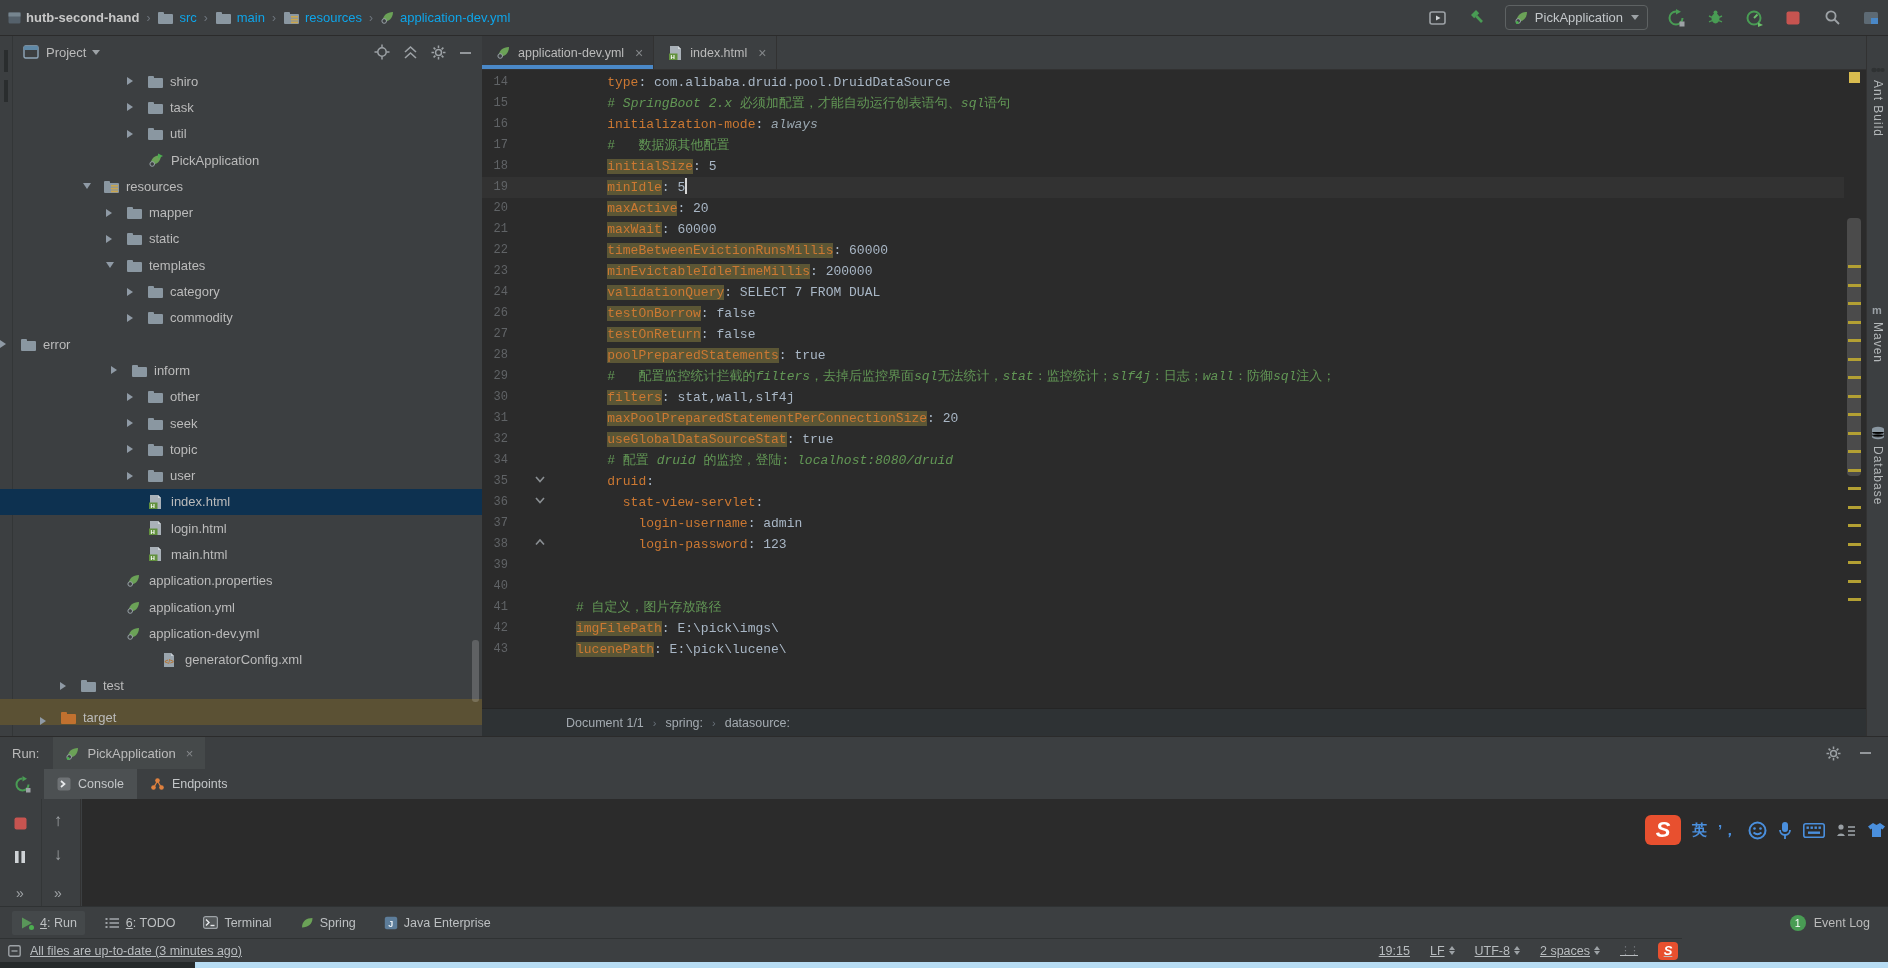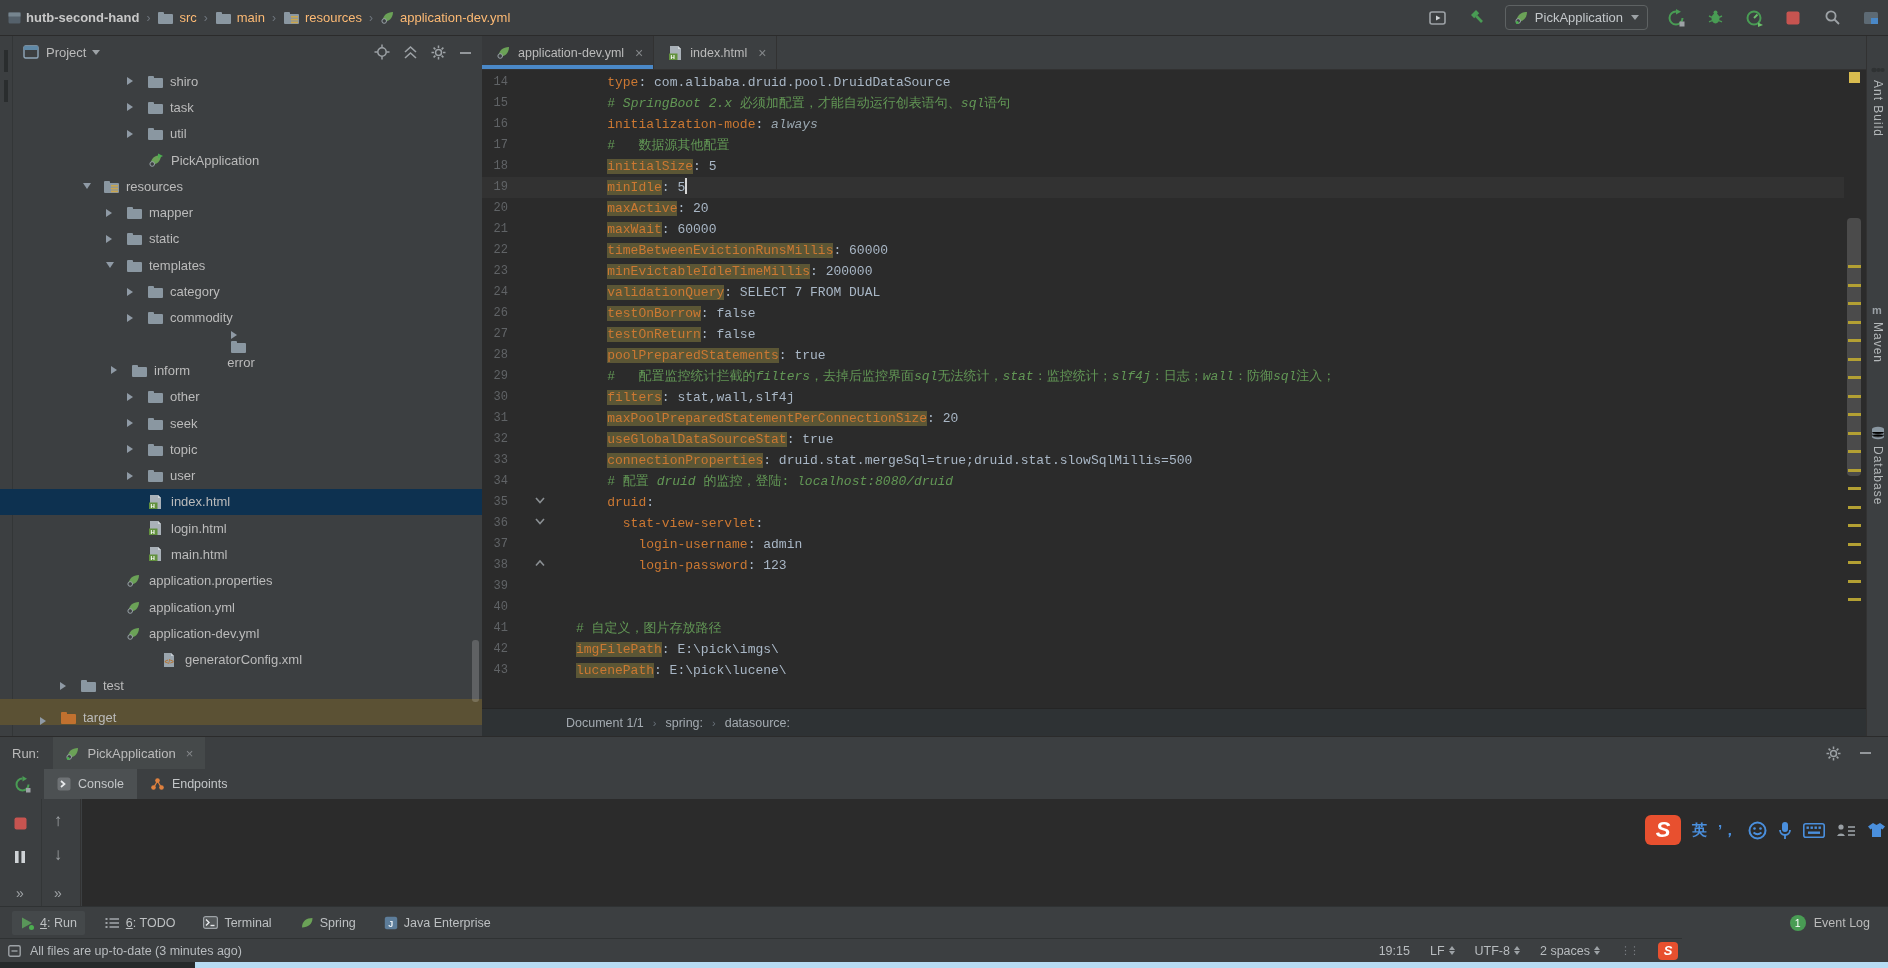--- a/index.html
+++ b/index.html
@@ -4,21 +4,21 @@
 <style>
   * { box-sizing: border-box; margin: 0; padding: 0; }
   html,body { width:1888px; height:968px; overflow:hidden; background:#3c3f41;
     font-family:"Liberation Sans", sans-serif; color:#bbbbbb; }
   #app { position:relative; width:1888px; height:968px; }
 
   
   #topbar { position:absolute; left:0; top:0; width:1888px; height:36px;
     background:#3c3f41; border-bottom:1px solid #2b2b2b; display:flex; align-items:center; }
   #crumbs { display:flex; align-items:center; padding-left:8px; font-size:13px; }
-  #crumbs .crumb { display:flex; align-items:center; gap:5px; color:#fdba74; }
+  #crumbs .crumb { display:flex; align-items:center; gap:5px; color:#0ea5e9; }
   #crumbs .crumb.first { font-weight:bold; color:#c8c8c8; }
   #crumbs .sep { color:#6e757d; margin:0 7px; font-size:12px; }
   #topbar-right { margin-left:auto; display:flex; align-items:center; gap:17px; padding-right:6px; }
   .tbtn { display:flex; align-items:center; justify-content:center; width:22px; height:22px; }
   #run-combo { display:flex; align-items:center; gap:6px; border:1px solid #5e6263; border-radius:4px;
     height:25px; padding:0 8px; font-size:13px; color:#c3c7ca; }
   .dd { width:0;height:0;border-left:4px solid transparent;border-right:4px solid transparent;
     border-top:5px solid #9da2a6; margin-left:2px; }
 
   
@@ -98,21 +98,21 @@
     border-top:1px solid #2f3233; display:flex; align-items:center; font-size:12.5px; }
   .twb { display:flex; align-items:center; gap:6px; padding:5px 8px; margin-left:12px; color:#bdc0c2; }
   .twb.active { background:#44484a; border-radius:2px; }
   .twb u { text-decoration:underline; }
   #eventlog { margin-left:auto; display:flex; align-items:center; gap:8px; padding-right:18px; }
   #evbadge { width:16px; height:16px; border-radius:50%; background:#499c54; color:#fff; font-size:10.5px;
     display:flex; align-items:center; justify-content:center; }
 
   
   #statusbar { position:absolute; left:0; top:938px; width:1682px; height:24px; background:#3c3f41;
-    border-top:1px solid #2f3233; display:flex; align-items:center; font-size:12.5px; color:#b8bcbf; }
+    border-top:1px solid #2f3233; display:flex; align-items:center; font-size:12.5px; color:#b8bcbf;text-decoration:underline; }
   #status-msg { display:flex; align-items:center; gap:9px; padding-left:8px; }
   #status-right { margin-left:auto; display:flex; align-items:center; gap:20px; padding-right:4px; }
   .sw { display:flex; align-items:center; gap:4px; }
   .updown { display:inline-flex; flex-direction:column; gap:1px; }
   .updown i { display:block; width:0; height:0; border-left:3.5px solid transparent; border-right:3.5px solid transparent; }
   .updown .u { border-bottom:4px solid #9da2a6; } .updown .d { border-top:4px solid #9da2a6; }
   #drag-dots { color:#7a7e82; font-size:11px; letter-spacing:-2px; }
   #sogou-mini { width:20px; height:18px; background:#e8502f; border-radius:4px; color:#fff; font-weight:bold;
     font-size:13px; font-style:italic; display:flex; align-items:center; justify-content:center; }
 
@@ -409,21 +409,21 @@
             <span class="ar-r"></span>
           </span>
           <span class="ticon">
             <svg width="17" height="15">
               <rect x="1" y="2" width="6" height="4" rx="1" fill="#8a97a1"></rect>
               <rect x="1" y="4" width="15" height="10" rx="1" fill="#8a97a1"></rect>
             </svg>
           </span>
           <span>commodity</span>
         </div>
-        <div class="trow" style=" flex-direction: column;">
+        <div class="trow" style="">
           <span class="arbox">
             <span class="ar-r"></span>
           </span>
           <span class="ticon">
             <svg width="17" height="15">
               <rect x="1" y="2" width="6" height="4" rx="1" fill="#8a97a1"></rect>
               <rect x="1" y="4" width="15" height="10" rx="1" fill="#8a97a1"></rect>
             </svg>
           </span>
           <span>error</span>
@@ -619,21 +619,20 @@
         <div class="cl"><span class="ln">22</span><span class="ct"><span class="tp">    </span><span class="tkh">timeBetweenEvictionRunsMillis</span><span class="tp">: 60000</span></span></div>
         <div class="cl"><span class="ln">23</span><span class="ct"><span class="tp">    </span><span class="tkh">minEvictableIdleTimeMillis</span><span class="tp">: 200000</span></span></div>
         <div class="cl"><span class="ln">24</span><span class="ct"><span class="tp">    </span><span class="tkh">validationQuery</span><span class="tp">: SELECT 7 FROM DUAL</span></span></div>
         <div class="cl"><span class="ln">26</span><span class="ct"><span class="tp">    </span><span class="tkh">testOnBorrow</span><span class="tp">: false</span></span></div>
         <div class="cl"><span class="ln">27</span><span class="ct"><span class="tp">    </span><span class="tkh">testOnReturn</span><span class="tp">: false</span></span></div>
         <div class="cl"><span class="ln">28</span><span class="ct"><span class="tp">    </span><span class="tkh">poolPreparedStatements</span><span class="tp">: true</span></span></div>
         <div class="cl"><span class="ln">29</span><span class="ct"><span class="tp">    </span><span class="tc">#   配置监控统计拦截的</span><span class="tci">filters</span><span class="tc">，去掉后监控界面</span><span class="tci">sql</span><span class="tc">无法统计，</span><span class="tci">stat</span><span class="tc">：监控统计；</span><span class="tci">slf4j</span><span class="tc">：日志；</span><span class="tci">wall</span><span class="tc">：防御</span><span class="tci">sql</span><span class="tc">注入；</span></span></div>
         <div class="cl"><span class="ln">30</span><span class="ct"><span class="tp">    </span><span class="tkh">filters</span><span class="tp">: stat,wall,slf4j</span></span></div>
         <div class="cl"><span class="ln">31</span><span class="ct"><span class="tp">    </span><span class="tkh">maxPoolPreparedStatementPerConnectionSize</span><span class="tp">: 20</span></span></div>
         <div class="cl"><span class="ln">32</span><span class="ct"><span class="tp">    </span><span class="tkh">useGlobalDataSourceStat</span><span class="tp">: true</span></span></div>
-        <div class="cl"><span class="ln">33</span><span class="ct"><span class="tp">    </span><span class="tkh">connectionProperties</span><span class="tp">: druid.stat.mergeSql=true;druid.stat.slowSqlMillis=500</span></span></div>
         <div class="cl"><span class="ln">34</span><span class="ct"><span class="tp">    </span><span class="tc"># 配置 </span><span class="tci">druid</span><span class="tc"> 的监控，登陆: </span><span class="tci">localhost:8080/druid</span></span></div>
         <div class="cl"><span class="ln">35</span><span class="fm"><svg width="12" height="10">
               <polyline points="2,3 6,7.5 10,3" fill="none" stroke="#8a8f93" stroke-width="1.6"></polyline>
             </svg></span><span class="ct"><span class="tp">    </span><span class="tk">druid</span><span class="tp">:</span></span></div>
         <div class="cl"><span class="ln">36</span><span class="fm"><svg width="12" height="10">
               <polyline points="2,3 6,7.5 10,3" fill="none" stroke="#8a8f93" stroke-width="1.6"></polyline>
             </svg></span><span class="ct"><span class="tp">      </span><span class="tk">stat-view-servlet</span><span class="tp">:</span></span></div>
         <div class="cl"><span class="ln">37</span><span class="ct"><span class="tp">        </span><span class="tk">login-username</span><span class="tp">: admin</span></span></div>
         <div class="cl"><span class="ln">38</span><span class="fm"><svg width="12" height="10">
               <polyline points="2,7.5 6,3 10,7.5" fill="none" stroke="#8a8f93" stroke-width="1.6"></polyline>

